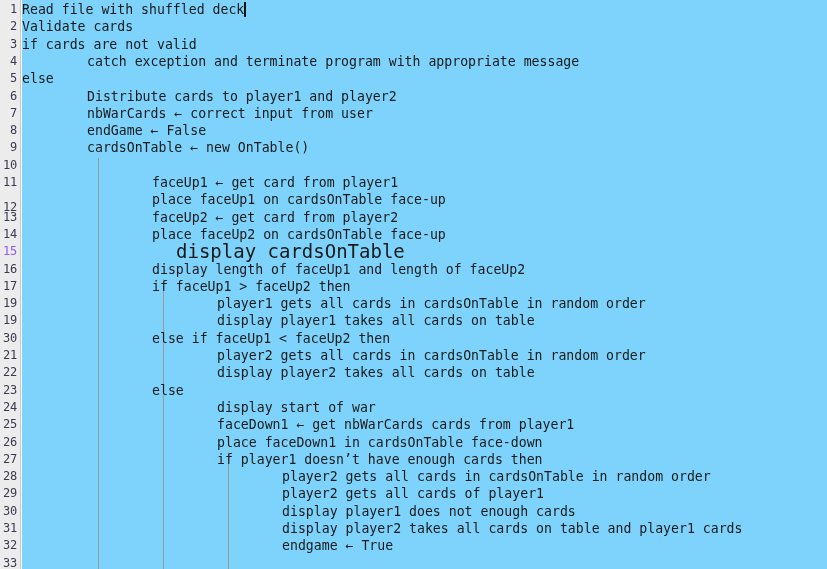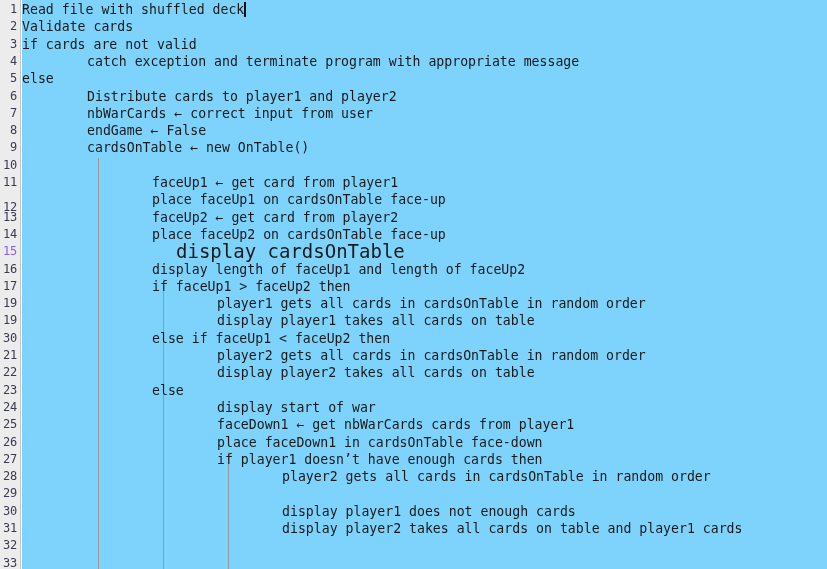--- a/index.html
+++ b/index.html
@@ -150,20 +150,22 @@
       <div class="codeline" style="top: 312.4px; left: 195px; color: rgb(26, 26, 26); font-size: 13.2px; line-height: 17.3px;">display player1 takes all cards on table</div>
       <div class="codeline" style="top: 329.7px; left: 130px; color: rgb(26, 26, 26); font-size: 13.2px; line-height: 17.3px;">else if faceUp1 &lt; faceUp2 then</div>
       <div class="codeline" style="top: 347px; left: 195px; color: rgb(26, 26, 26); font-size: 13.2px; line-height: 17.3px;">player2 gets all cards in cardsOnTable in random order</div>
       <div class="codeline" style="top: 364.3px; left: 195px; color: rgb(26, 26, 26); font-size: 13.2px; line-height: 17.3px;">display player2 takes all cards on table</div>
       <div class="codeline" style="top: 381.6px; left: 130px; color: rgb(26, 26, 26); font-size: 13.2px; line-height: 17.3px;">else</div>
       <div class="codeline" style="top: 398.9px; left: 195px; color: rgb(26, 26, 26); font-size: 13.2px; line-height: 17.3px;">display start of war</div>
       <div class="codeline" style="top: 416.2px; left: 195px; color: rgb(26, 26, 26); font-size: 13.2px; line-height: 17.3px;">faceDown1 ← get nbWarCards cards from player1</div>
       <div class="codeline" style="top: 433.5px; left: 195px; color: rgb(26, 26, 26); font-size: 13.2px; line-height: 17.3px;">place faceDown1 in cardsOnTable face-down</div>
       <div class="codeline" style="top: 450.8px; left: 195px; color: rgb(26, 26, 26); font-size: 13.2px; line-height: 17.3px;">if player1 doesn’t have enough cards then</div>
       <div class="codeline" style="top: 468.1px; left: 260px; color: rgb(26, 26, 26); font-size: 13.2px; line-height: 17.3px;">player2 gets all cards in cardsOnTable in random order</div>
+      <div class="codeline" style="top: 485.4px; left: 260px; color: rgb(26, 26, 26); font-size: 13.2px; line-height: 17.3px;">player2 gets all cards of player1</div>
       <div class="codeline" style="top: 502.7px; left: 260px; color: rgb(26, 26, 26); font-size: 13.2px; line-height: 17.3px;">display player1 does not enough cards</div>
       <div class="codeline" style="top: 520px; left: 260px; color: rgb(26, 26, 26); font-size: 13.2px; line-height: 17.3px;">display player2 takes all cards on table and player1 cards</div>
+      <div class="codeline" style="top: 537.3px; left: 260px; color: rgb(26, 26, 26); font-size: 13.2px; line-height: 17.3px;">endgame ← True</div>
       <div class="codeline" style="top: 554.6px; left: 195px; color: rgb(26, 26, 26); font-size: 13.2px; line-height: 17.3px;"></div>
     </div>
 
   <div id="caret" style="left: 244px; top: 2px; height: 15px;"></div>
 
 </div>
 
 </body></html>

